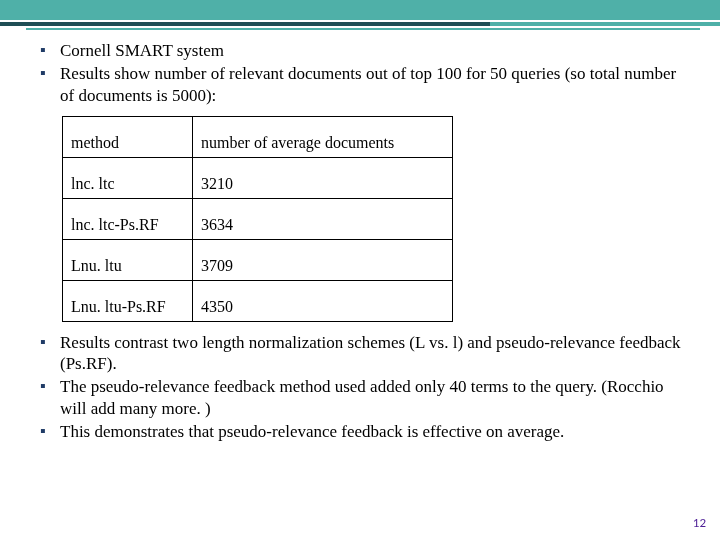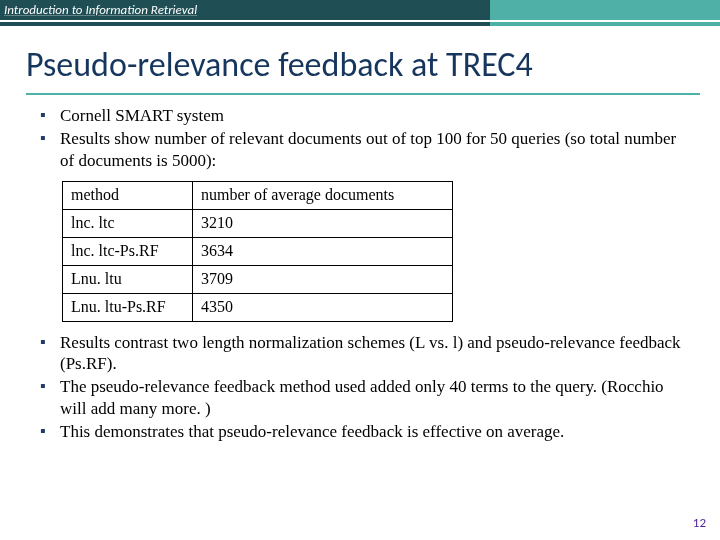--- a/index.html
+++ b/index.html
@@ -13,44 +13,42 @@
   .row2 { height:4px; }
   .row1 .tb-dark { color:#fff; font-style:italic; font-size:13px; padding-left:4px; line-height:20px; text-decoration: underline; text-decoration-color: rgba(255,255,255,0.3); }
   .gap { height:2px; background:#fff; }
   .title { font-size: 34px; color:#17365d; padding: 18px 20px 6px 26px; font-weight:400; }
   .titlerule { margin: 2px 20px 0 26px; border:0; border-top:2px solid #4fb0a8; }
   .content { padding: 10px 28px 0 40px; font-size:17px; line-height:1.25;font-family:Liberation Serif, serif; }
   ul.bullets { list-style:none; }
   ul.bullets > li { position:relative; padding-left:20px; margin-bottom:2px; }
   ul.bullets > li::before { content:"▪"; position:absolute; left:0; top:0; color:#1f3b66; font-size:16px; }
   table.data { border-collapse: collapse; margin: 10px 0 10px 22px; font-size:16px; }
-  table.data th, table.data td { border:1px solid #000; padding:3px 10px 4px 8px; text-align:left; font-weight:400; }
+  table.data th, table.data td { border:1px solid #000; padding:16px 10px 4px 8px; text-align:left; font-weight:400; }
   table.data th { font-weight:400; }
   .col1 { width:130px; }
   .col2 { width:260px; }
   .pagenum { position:absolute; right:14px; bottom:10px; font-size:13px; color:#4c1d95; }
 </style>
 </head>
 <body>
 
 <div class="slide">
 
   <div class="topbar-wrap">
     <div class="topbar-row row1">
-      <div class="tb-dark">Introduction to Information Retrieval</div>
       <div class="tb-light"></div>
     </div>
     <div class="gap"></div>
     <div class="topbar-row row2">
       <div class="tb-dark"></div>
       <div class="tb-light"></div>
     </div>
   </div>
 
-  <h1 class="title">Pseudo-relevance feedback at TREC4</h1>
   <hr class="titlerule">
 
   <div class="content">
     <ul class="bullets">
       <li>Cornell SMART system</li>
       <li>Results show number of relevant documents out of top 100 for 50 queries (so total number of documents is 5000):</li>
     </ul>
 
     <table class="data">
       <tbody>

